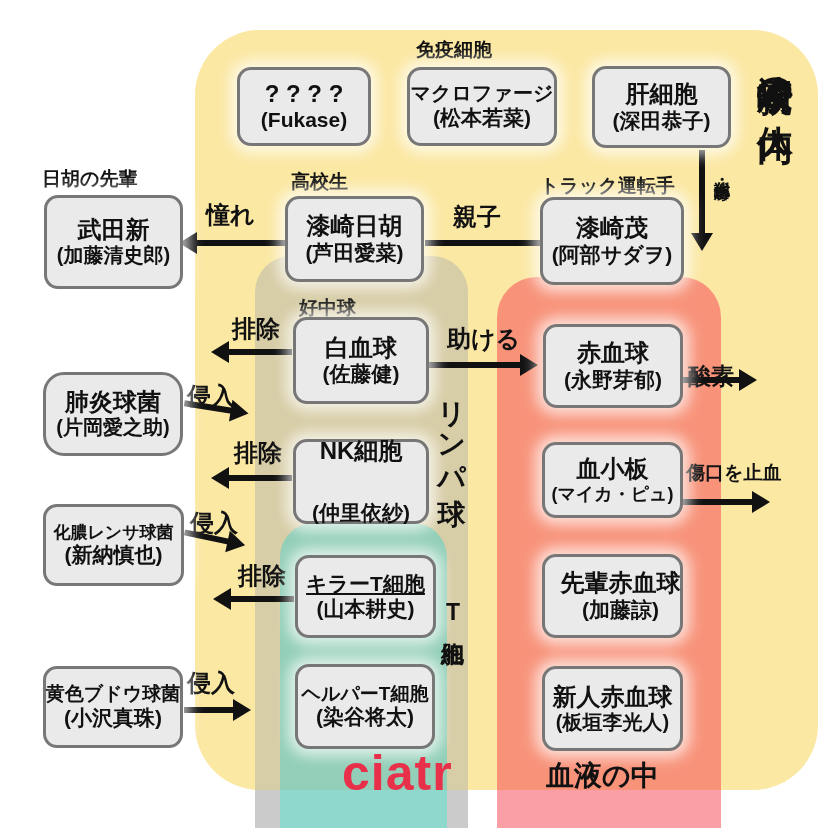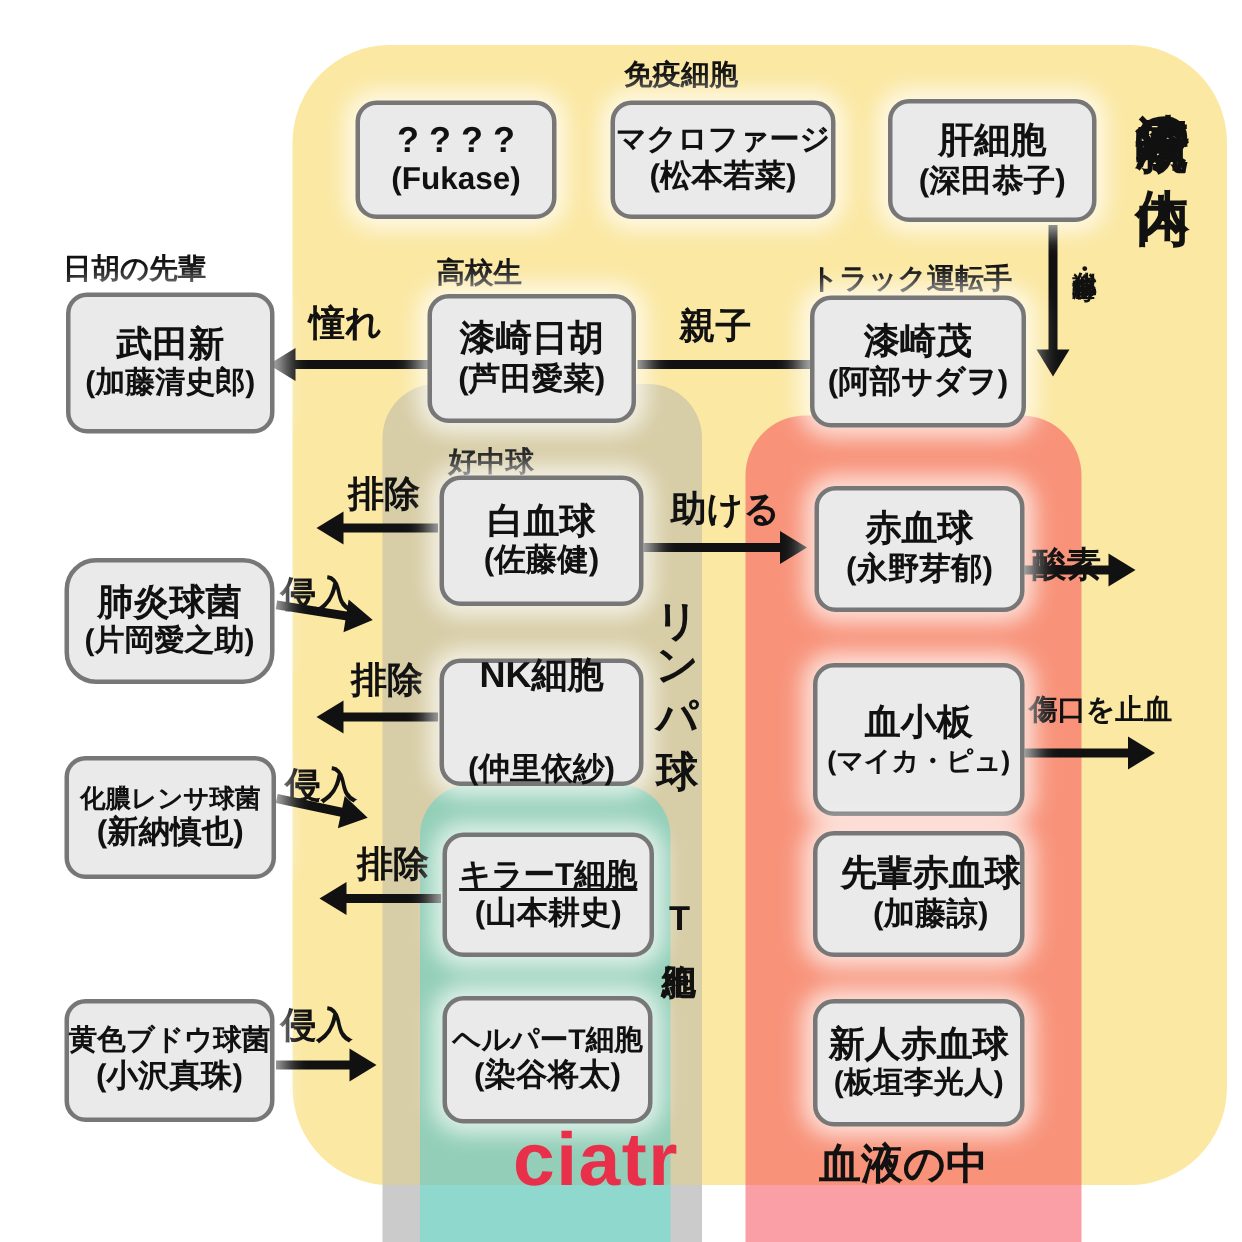--- a/index.html
+++ b/index.html
@@ -169,21 +169,21 @@
     <div class="ac">(山本耕史)</div>
   </div>
   <div class="box" style="left:43px;top:666px;width:140px;height:82px;">
     <div class="nm sz19">黄色ブドウ球菌</div>
     <div class="ac">(小沢真珠)</div>
   </div>
   <div class="box" style="left:295px;top:664px;width:140px;height:85px;">
     <div class="nm sz19">ヘルパーT細胞</div>
     <div class="ac">(染谷将太)</div>
   </div>
-  <div class="box" style="left:542px;top:442px;width:141px;height:102px;align-items:center;">
+  <div class="box" style="left:542px;top:442px;width:141px;height:76px;align-items:center;">
     <div class="nm">血小板</div>
     <div class="ac sz18">(マイカ・ピュ)</div>
   </div>
   <div class="box" style="left:542px;top:554px;width:141px;height:84px;padding-left:16px;">
     <div class="nm">先輩赤血球</div>
     <div class="ac">(加藤諒)</div>
   </div>
   <div class="box" style="left:542px;top:666px;width:141px;height:85px;">
     <div class="nm">新人赤血球</div>
     <div class="ac sz20">(板垣李光人)</div>

